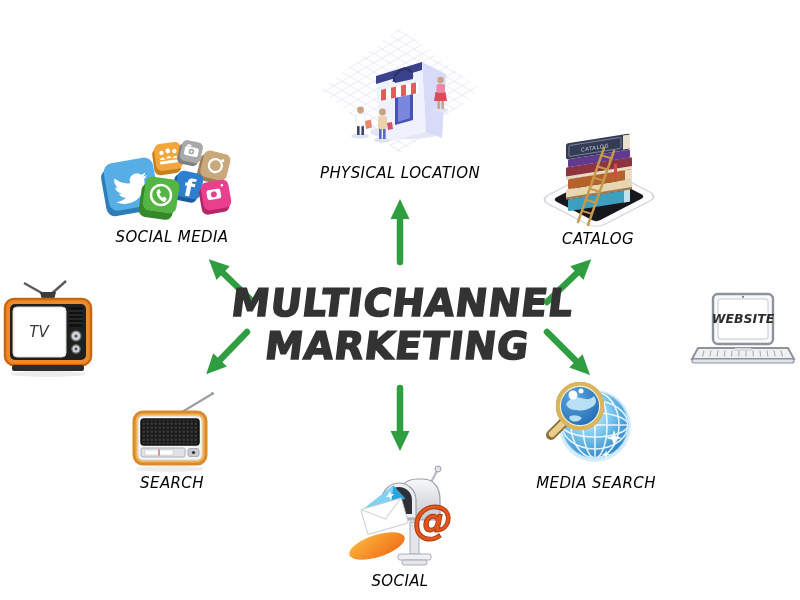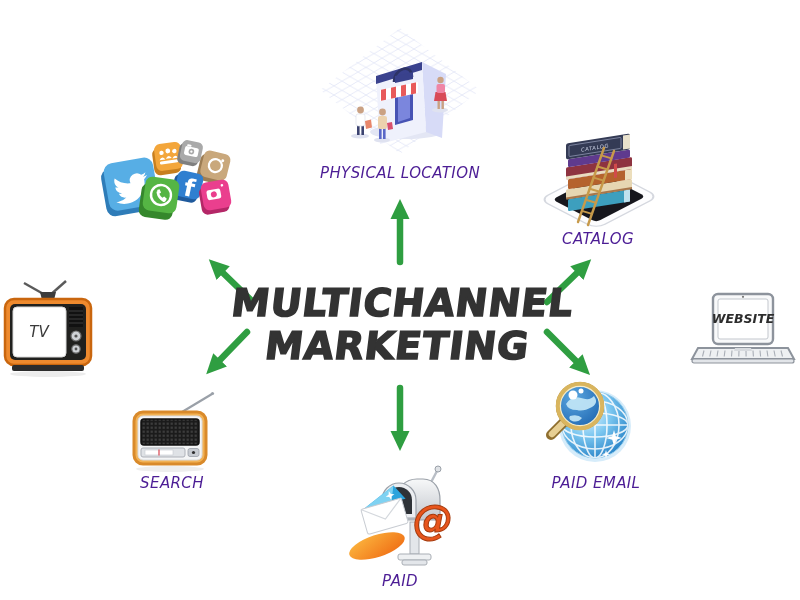--- a/index.html
+++ b/index.html
@@ -12,21 +12,21 @@
   .center-title{
     position:absolute;left:0;right:0;top:282px;text-align:center;
     color:#333333;font-weight:800;font-size:38px;line-height:43px;
     letter-spacing:1px;transform:skewX(-7deg);
     -webkit-text-stroke:1.6px #333333;
     font-family:"DejaVu Sans",sans-serif;
   }
   .node-label{
     position:absolute;transform:translateX(-50%);white-space:nowrap;
     font-style:italic;font-weight:500;font-size:15px;letter-spacing:.4px;
-    color:#4c1d95;
+    color:#000000;
   }
   svg text{font-family:"DejaVu Sans",sans-serif;}
 </style>
 </head>
 <body>
 
 <div class="canvas">
 
   <svg class="arrows" width="800" height="600" viewBox="0 0 800 600">
     <defs>
@@ -149,20 +149,21 @@
       <circle cx="116" cy="68" r="3" fill="#ea3f8e"></circle>
       <circle cx="125.5" cy="60.5" r="1.3" fill="#ffffff"></circle>
     </g>
     <g transform="rotate(8 63 69)">
       <rect x="43" y="59" width="34" height="34" rx="7" fill="#35872c"></rect>
       <rect x="46" y="52" width="34" height="34" rx="7" fill="#55b544"></rect>
       <circle cx="63" cy="69" r="10" fill="none" stroke="#ffffff" stroke-width="2.4"></circle>
       <path fill="#ffffff" d="M58.2,64.6 l2.6,-1.1 1.9,2.9 -1.5,1.6 q1.2,2.4 3.6,3.6 l1.6,-1.5 2.9,1.9 -1.1,2.6 q-0.5,1.2 -1.9,0.9 q-6,-1.9 -8,-8 q-0.4,-1.4 0.9,-1.9 z"></path>
     </g>
   </svg>
+  <div class="node-label" style="left:172px;top:228px;">SOCIAL MEDIA</div>
 
   <svg class="abs" style="left:538px;top:118px;" width="122" height="112" viewBox="0 0 122 112">
     <g transform="translate(61,80) scale(1,0.52) rotate(-45)">
       <rect x="-44" y="-40" width="88" height="80" rx="12" fill="#fdfdfe" stroke="#d5d8df" stroke-width="2"></rect>
       <rect x="-35" y="-31" width="70" height="62" rx="6" fill="#17171d"></rect>
     </g>
     <g transform="skewY(-9)">
       <rect x="30" y="86" width="62" height="12" rx="1.5" fill="#3d9fbe"></rect>
       <rect x="86" y="86" width="6" height="12" fill="#bfe2ee"></rect>
       <rect x="28" y="76" width="66" height="10" rx="1.5" fill="#e6d6b2"></rect>
@@ -267,21 +268,21 @@
     </g>
     <g transform="rotate(-16 52 52)">
       <path d="M30,44 L64,30 L72,46 Z" fill="#2ba3dc"></path>
       <path d="M30,44 L64,30 L58,44 Z" fill="#7fd2f2"></path>
       <rect x="26" y="44" width="42" height="26" rx="2" fill="#ffffff" stroke="#c8ccd2" stroke-width="1"></rect>
       <path d="M26,44 L47,60 L68,44" fill="none" stroke="#d4d8dd" stroke-width="1.2"></path>
       <path d="M58,34 l1.2,3.4 3.4,1.2 -3.4,1.2 -1.2,3.4 -1.2,-3.4 -3.4,-1.2 3.4,-1.2 z" fill="#ffffff"></path>
     </g>
     <text x="97" y="76" text-anchor="middle" font-size="40" font-weight="bold" font-style="italic" font-family="&quot;DejaVu Serif&quot;,serif" fill="#e8551c" stroke="#a63a0c" stroke-width="1">@</text>
   </svg>
-  <div class="node-label" style="left:400px;top:572px;">PAID</div>
+  <div class="node-label" style="left:400px;top:572px;">SOCIAL</div>
 
   <svg class="abs" style="left:540px;top:366px;" width="112" height="106" viewBox="0 0 112 106">
     <defs>
       <radialGradient id="gg" cx="38%" cy="32%" r="78%">
         <stop offset="0%" stop-color="#eaf7ff"></stop>
           <stop offset="45%" stop-color="#7cc7f0"></stop>
           <stop offset="100%" stop-color="#1c7ac2"></stop>
       </radialGradient>
       <radialGradient id="lensg" cx="35%" cy="30%" r="85%">
         <stop offset="0%" stop-color="#5aa6e0"></stop>
@@ -314,15 +315,15 @@
         <path d="M26,38 q6,-9 15,-6 q9,3 13,-2 q5,7 -2,11 q-9,5 -15,3 q-9,0 -11,-6 z"></path>
         <path d="M30,50 q8,-2 12,2 q-4,5 -10,3 q-4,-2 -2,-5 z"></path>
       </g>
       <circle cx="33" cy="29" r="4.5" fill="#ffffff"></circle>
       <circle cx="41" cy="25" r="2.5" fill="#ffffff"></circle>
       <circle cx="40" cy="40" r="23.5" fill="none" stroke="#8f6f2f" stroke-width="1.2"></circle>
       <circle cx="40" cy="40" r="22" fill="none" stroke="#d9b55e" stroke-width="4.5"></circle>
       <circle cx="40" cy="40" r="19.6" fill="none" stroke="#f6ecc8" stroke-width="1.2"></circle>
     </g>
   </svg>
-  <div class="node-label" style="left:596px;top:474px;">PAID EMAIL</div>
+  <div class="node-label" style="left:596px;top:474px;">MEDIA SEARCH</div>
 
 </div>
 
 </body></html>

